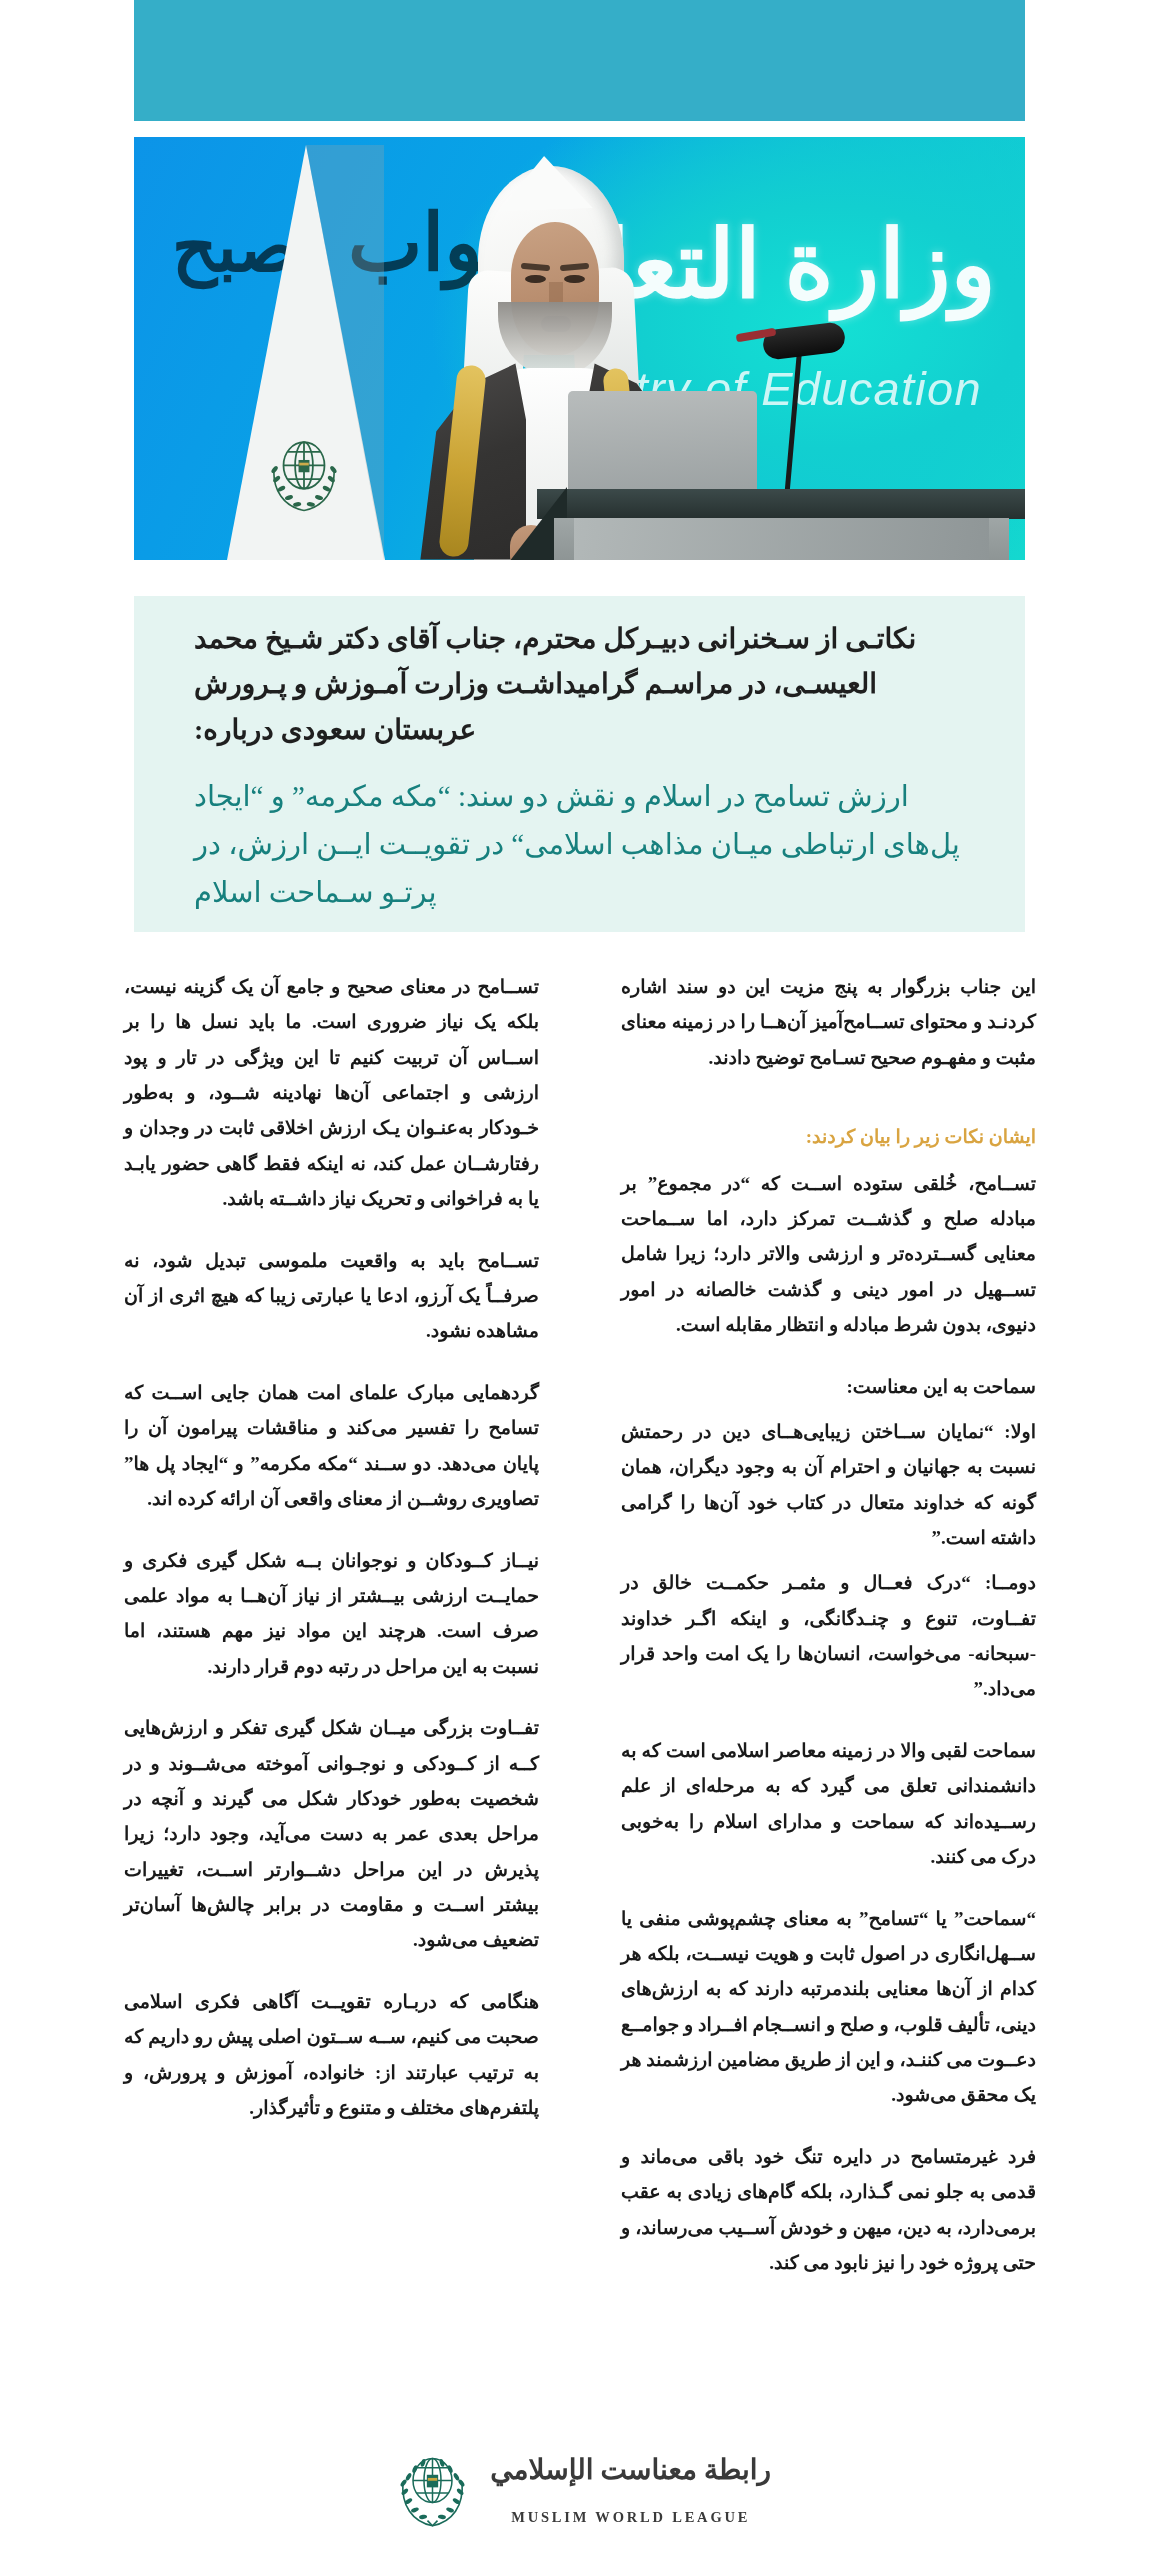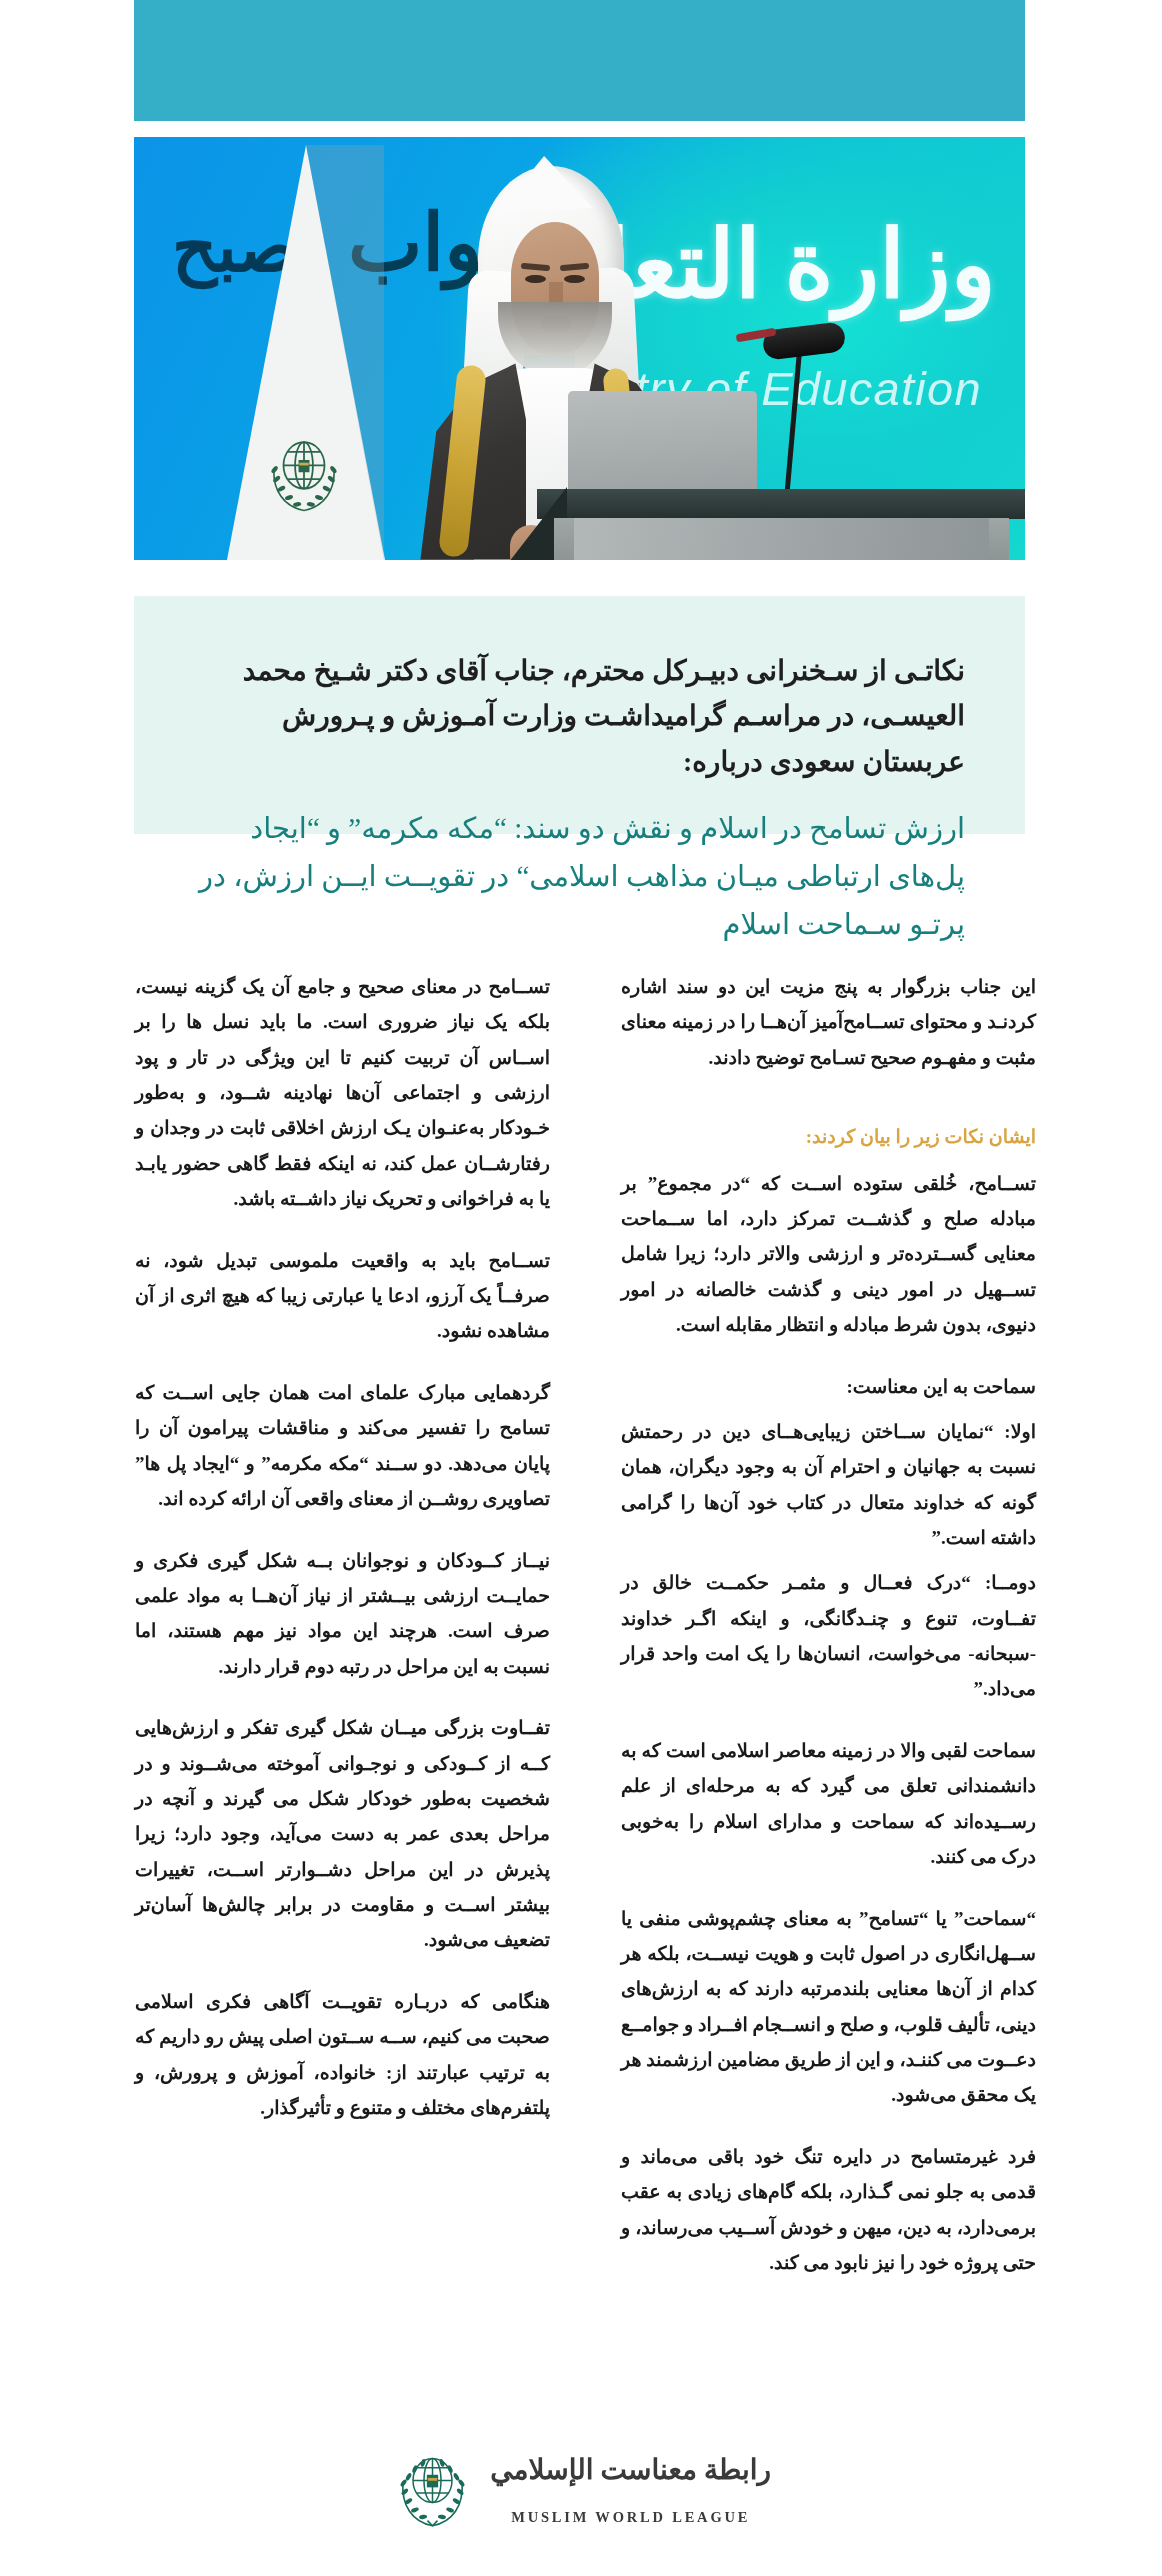--- a/index.html
+++ b/index.html
@@ -189,25 +189,25 @@
     background:linear-gradient(180deg,#2c2c2c,#0c0c0c);
     border-radius:15px; transform:rotate(-7deg);
   }
   .mic-tip{
     position:absolute; left:602px; top:194px; width:40px; height:7.5px;
     background:#9a2f33; border-radius:3.8px; transform:rotate(-10deg);
   }
 
   
   .headline{
-    position:absolute; left:134px; top:596px; width:891px; height:238px;
+    position:absolute; left:134px; top:596px; width:891px; height:336px;
     background:#e4f4f1;
     box-sizing:border-box;
-    padding:52px 60px 0 60px;
-    text-align:right;
+    padding:20px 60px 0 60px;
+    text-align:left;
   }
   .headline .h-sub{
     color:#1f1f1f;
     font-size:28px;
     line-height:1.62;
     font-weight:600;
     margin:0 0 20px 0;
   }
   .headline .h-main{
     color:#17807e;
@@ -219,21 +219,21 @@
 
   
   .body-wrap{
     position:absolute;
     left:123px; top:969px; width:913px; height:1459px;
   }
   .col{
     position:absolute; top:0; width:415px;
   }
   .col-right{ right:0; }
-  .col-left{  left:12px;  }
+  .col-left{  left:1px;  }
 
   .para{
     color:#1a1a1a;
     font-size:19px;
     line-height:1.86;
     text-align:justify;
     margin:0 0 26.4px 0;
     font-weight:600;
   }
   .para.gold{

